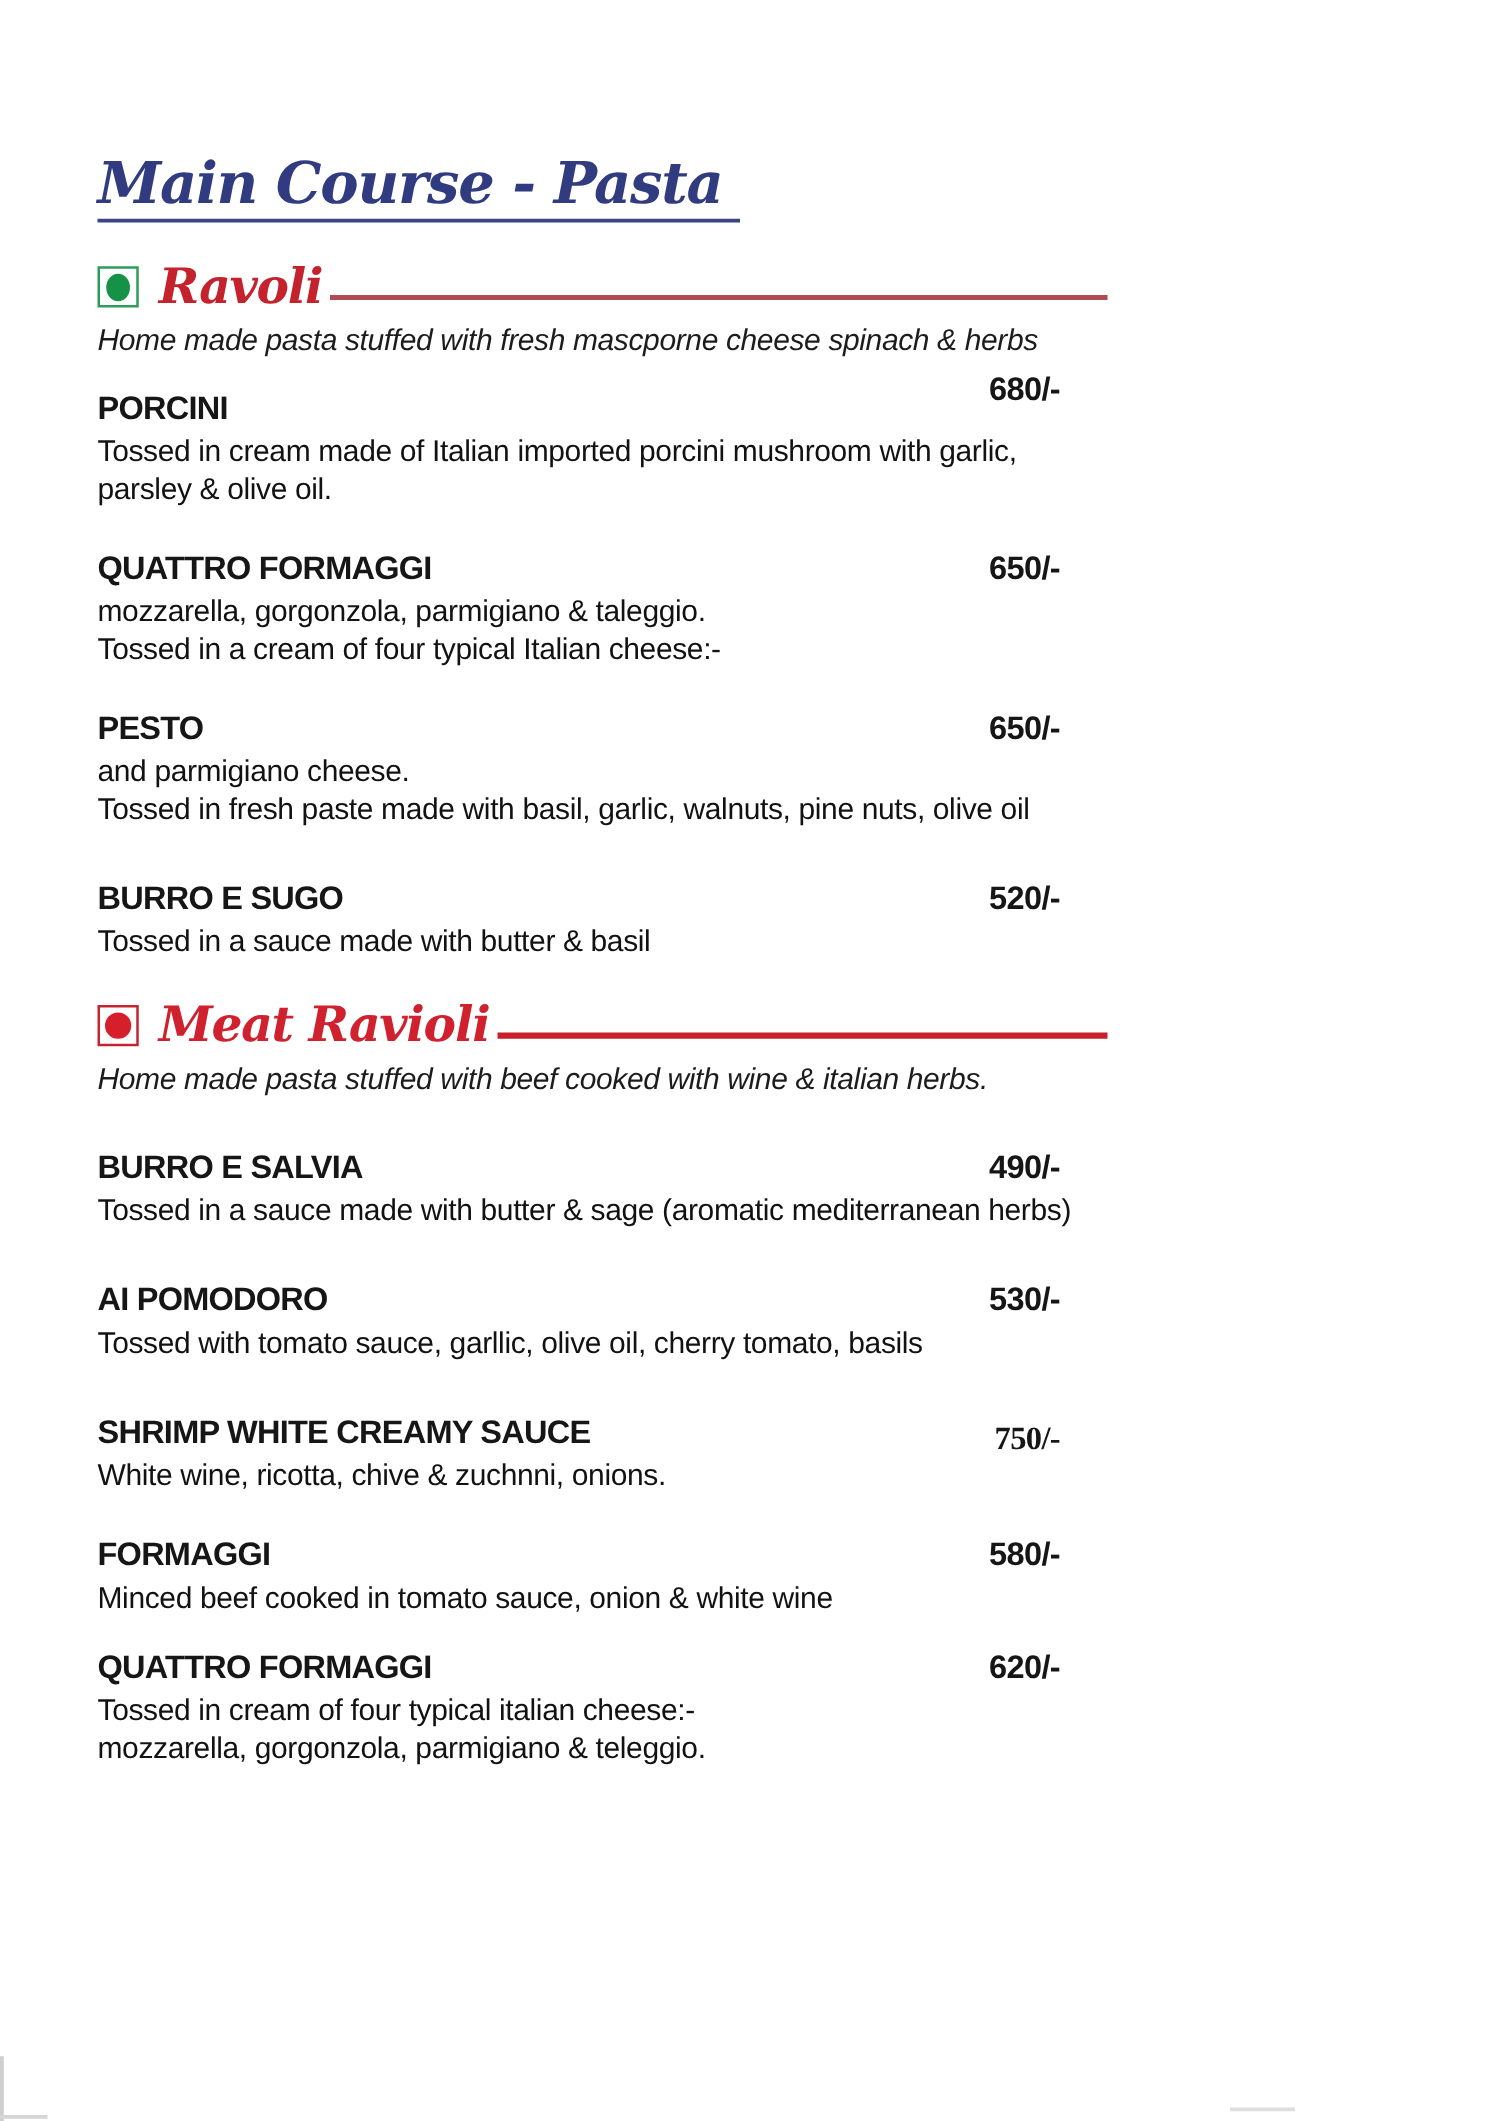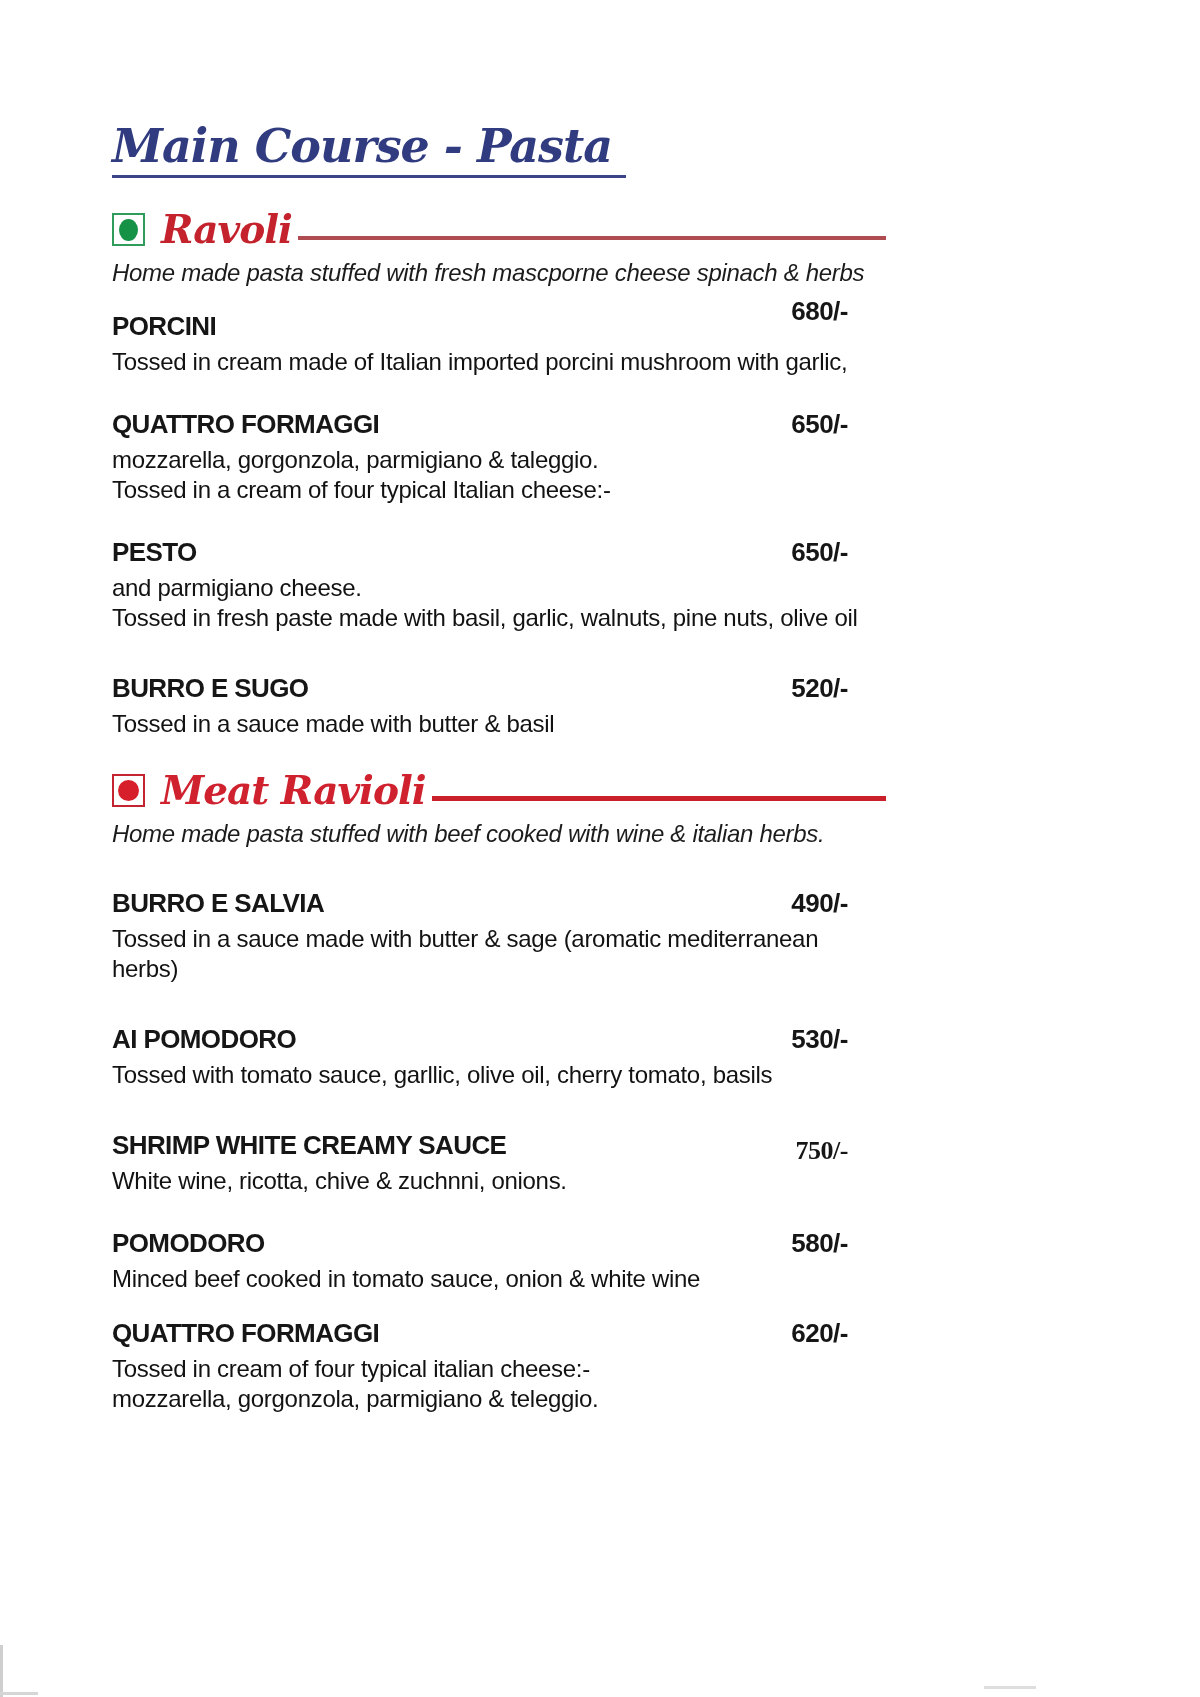--- a/index.html
+++ b/index.html
@@ -11,21 +11,21 @@
     width: 1200px;
     height: 1697px;
     position: relative;
     overflow: hidden;
     font-family: "Liberation Sans", sans-serif;
     color: #161616;
   }
   .page {
     position: relative;
     box-sizing: border-box;
-    padding: 122px 150px 0 112px; 
+    padding: 122px 150px 0 78px; 
     width: 1036px;
     height: 1697px;
   }
   
   .title {
     display: inline-block;
     margin: 0;
     font-family: "DejaVu Serif", serif;
     font-style: italic;
     font-weight: bold;
@@ -149,20 +149,21 @@
     </div>
     <p class="section-desc">Home made pasta stuffed with fresh mascporne cheese spinach &amp; herbs</p>
 
     <div class="item gap-sm">
       <div class="item-head">
         <span class="item-name">PORCINI</span>
         <span class="item-price raised">680/-</span>
       </div>
       <div class="item-desc">
         <div>Tossed in cream made of Italian imported porcini mushroom with  garlic,</div>
+        <div>parsley &amp; olive oil.</div>
       </div>
     </div>
 
     <div class="item">
       <div class="item-head">
         <span class="item-name">QUATTRO FORMAGGI</span>
         <span class="item-price">650/-</span>
       </div>
       <div class="item-desc">
         <div>mozzarella, gorgonzola, parmigiano &amp; taleggio.</div>
@@ -228,21 +229,21 @@
         <span class="item-name">SHRIMP WHITE CREAMY SAUCE</span>
         <span class="item-price lowered">750/-</span>
       </div>
       <div class="item-desc">
         <div>White wine, ricotta, chive &amp; zuchnni, onions.</div>
       </div>
     </div>
 
     <div class="item">
       <div class="item-head">
-        <span class="item-name">POMODORO</span>
+        <span class="item-name">FORMAGGI</span>
         <span class="item-price">580/-</span>
       </div>
       <div class="item-desc">
         <div>Minced beef cooked in tomato sauce, onion &amp; white wine</div>
       </div>
     </div>
 
     <div class="item gap-sm">
       <div class="item-head">
         <span class="item-name">QUATTRO FORMAGGI</span>

